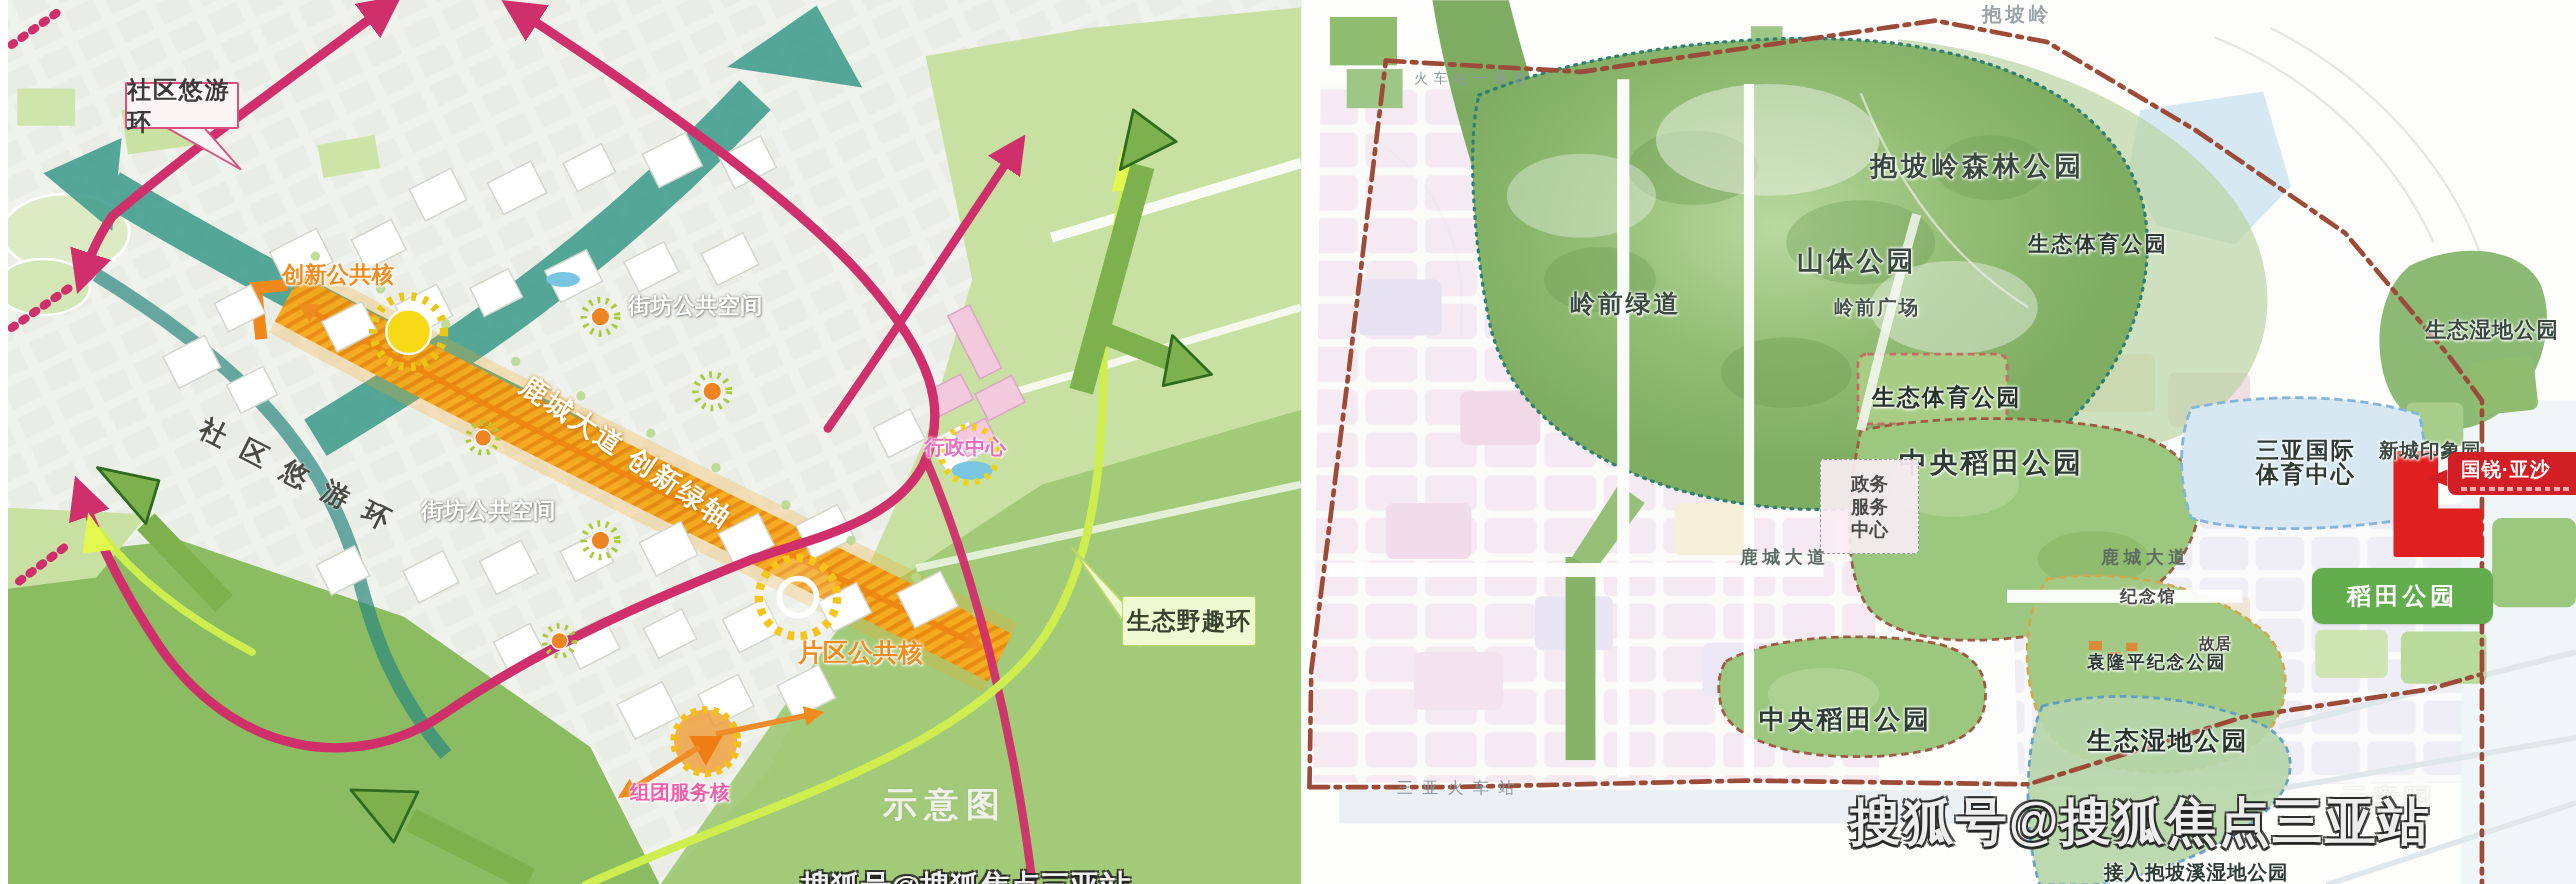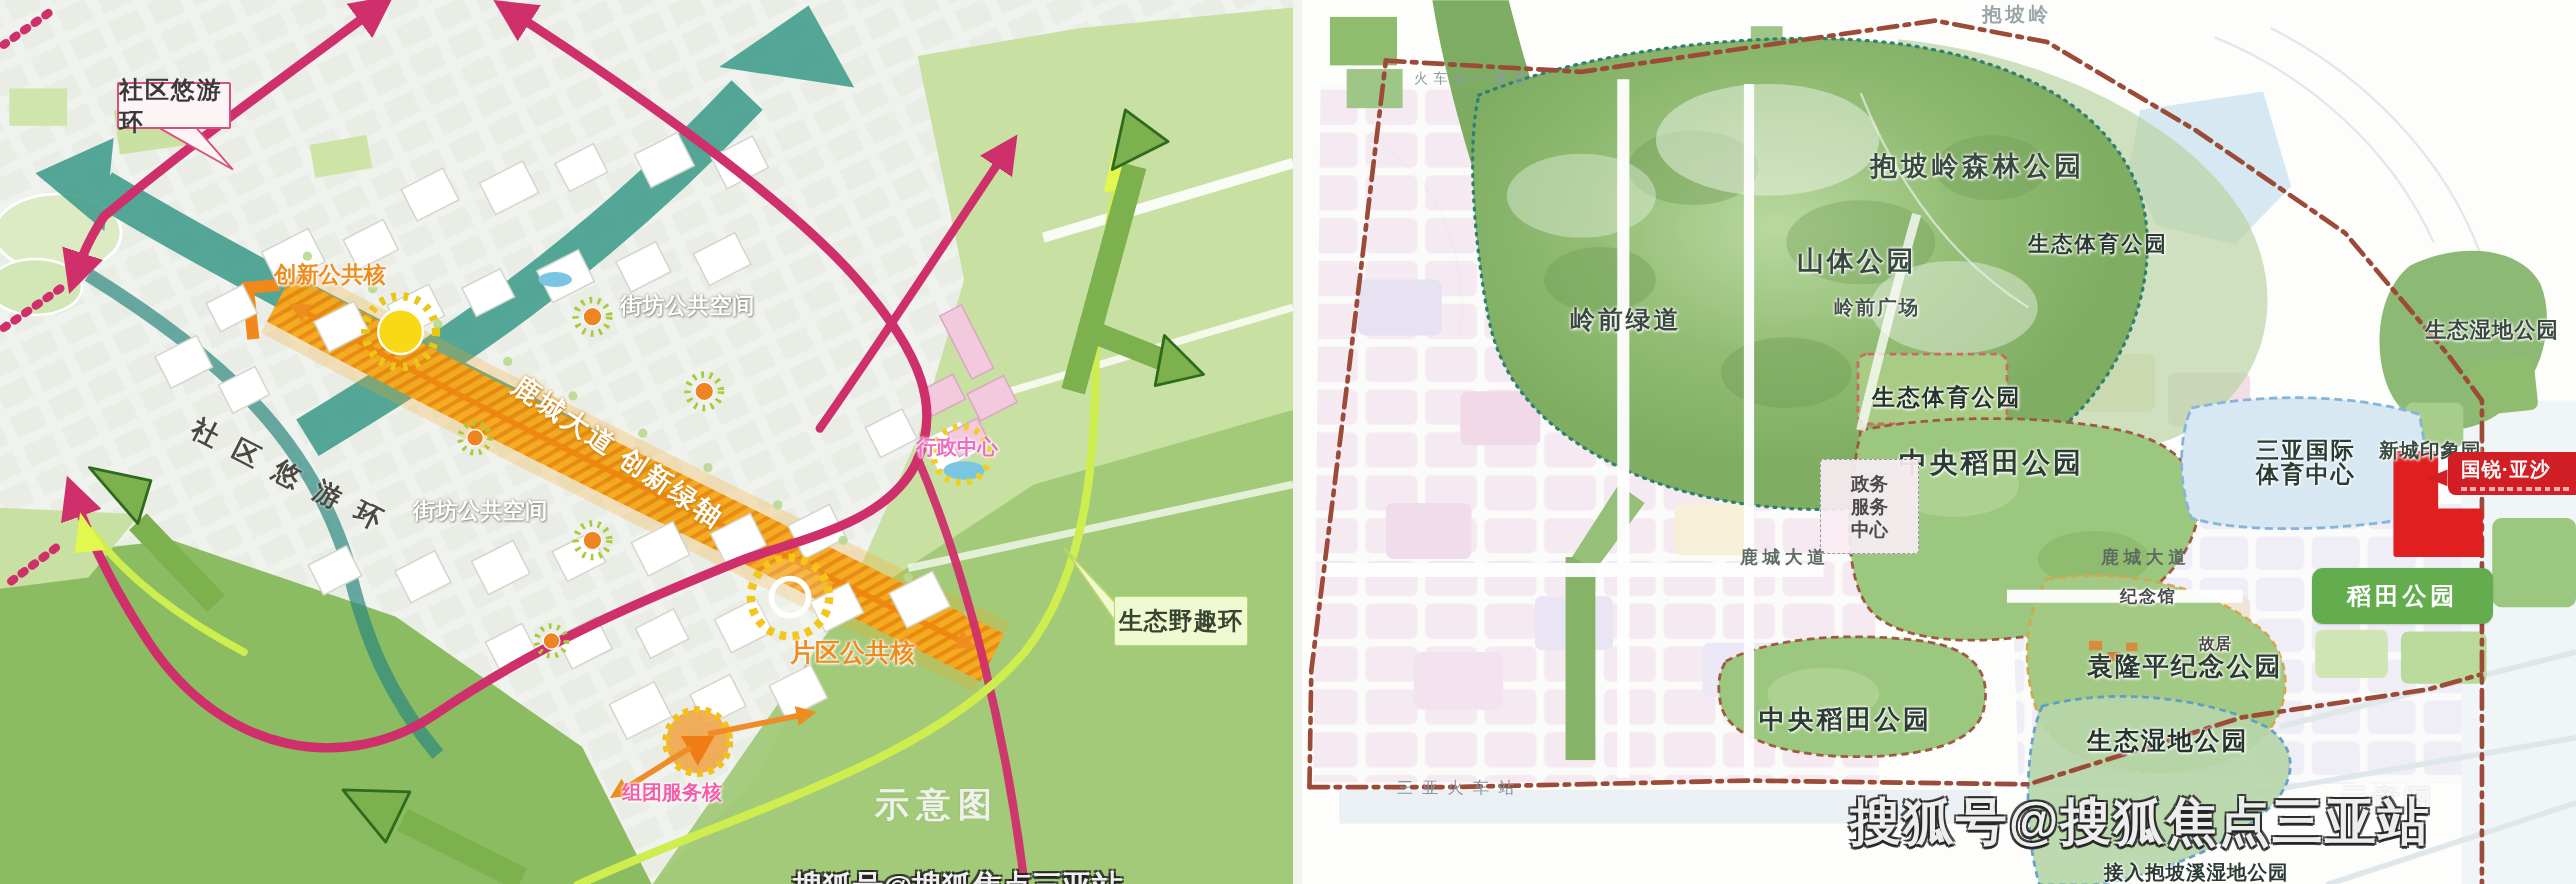--- a/index.html
+++ b/index.html
@@ -1,19 +1,19 @@
 <!DOCTYPE html>
 <html style="font-size:15px"><head>
 <meta charset="utf-8">
 <style>
   html,body{margin:0;padding:0;background:#ffffff;}
   .stage{position:relative;width:2576px;height:885px;overflow:hidden;background:#ffffff;
          font-family:"Liberation Sans","DejaVu Sans",sans-serif;}
   .panel{position:absolute;top:0;height:885px;overflow:hidden;}
-  #left-panel{left:0;width:1546px;background:#f1f3ee;}
+  #left-panel{left:8px;width:1546px;background:#f1f3ee;}
   #right-panel{left:1302px;width:1274px;background:#fdfdfb;}
   .lbl{position:absolute;white-space:nowrap;font-weight:bold;line-height:1.05;}
   .halo{text-shadow:0 0 2.8px #fff,0 0 3.7px #fff,0.9px 0.9px 2.8px #fff;}
   .whitetx{color:#ffffff;text-shadow:0 0 2.8px rgba(120,120,110,.8),0.9px 0.9px 1.9px rgba(120,120,110,.7);}
   .wm-big{color:rgba(255,255,255,.92);
       text-shadow:1.9px 1.9px 0 rgba(35,35,35,.8),-1.9px 1.9px 0 rgba(35,35,35,.8),1.9px -1.9px 0 rgba(35,35,35,.8),-1.9px -1.9px 0 rgba(35,35,35,.8),0 2.8px 0 rgba(35,35,35,.8);}
   .wm-soft{color:rgba(255,255,255,.82);text-shadow:0 0 1.9px rgba(160,160,160,.5);}
   .callout{position:absolute;border:2.8px solid #d94f7e;background:#fdf4f5;border-radius:1.9px;
       display:flex;align-items:center;justify-content:center;font-weight:bold;color:#3a3a3a;}
   .greenbox{position:absolute;background:#eff9d2;border:1.9px solid #bcd768;border-radius:2.8px;
@@ -350,37 +350,37 @@
         <path d="M1175,487 h42 v62 h48 v46 h-90 Z" fill="#e02020" stroke="#e02020" stroke-width="6" stroke-linejoin="round"></path>
         <polygon points="1230,504 1208,513 1230,522" fill="#d21f26"></polygon>
       </g>
     </svg>
 
     <div class="lbl" style="left:112px;top:71px;font-size:14px;color:#8d9a9e;letter-spacing:5.6px;font-weight:normal;">火车站一通道</div>
     <div class="lbl" style="left:680px;top:3.7px;font-size:19.6px;color:#9aa5a8;letter-spacing:3.7px;">抱坡岭</div>
     <div class="lbl halo" style="left:568px;top:152px;font-size:27px;color:#39493f;letter-spacing:3.7px;">抱坡岭森林公园</div>
     <div class="lbl halo" style="left:495px;top:247px;font-size:27px;color:#39493f;letter-spacing:2.8px;">山体公园</div>
     <div class="lbl halo" style="left:532px;top:297px;font-size:19.6px;color:#44524a;letter-spacing:1.9px;">岭前广场</div>
-    <div class="lbl halo" style="left:268px;top:306px;font-size:25px;color:#39493f;letter-spacing:2.8px;">岭前绿道</div>
+    <div class="lbl halo" style="left:268px;top:290px;font-size:25px;color:#39493f;letter-spacing:2.8px;">岭前绿道</div>
     <div class="lbl halo" style="left:726px;top:233px;font-size:21.4px;color:#2c3b33;letter-spacing:1.9px;">生态体育公园</div>
     <div class="lbl halo" style="left:570px;top:385px;font-size:23px;color:#25332c;letter-spacing:1.9px;">生态体育公园</div>
     <div class="lbl halo" style="left:597px;top:448px;font-size:28px;color:#2c3b33;letter-spacing:2.8px;">中央稻田公园</div>
     <div class="govbox" style="left:518px;top:459px;width:97px;height:93px;font-size:18.6px;line-height:1.25;">
       <span>政务</span>
       <span>服务</span>
       <span>中心</span>
     </div>
     <div class="lbl" style="left:438px;top:548px;font-size:17.7px;color:#5c6b63;letter-spacing:4.7px;">鹿城大道</div>
     <div class="lbl" style="left:799px;top:548px;font-size:17.7px;color:#5c6b63;letter-spacing:4.7px;">鹿城大道</div>
     <div class="lbl halo" style="left:818px;top:588px;font-size:17px;color:#4a4a4a;letter-spacing:1.9px;">纪念馆</div>
     <div class="lbl halo" style="left:897px;top:636px;font-size:16px;color:#4a4a4a;">故居</div>
     <div class="ricebox" style="left:1010px;top:568px;width:181px;height:56px;font-size:24px;letter-spacing:3.7px;">
       <span>稻田公园</span>
     </div>
-    <div class="lbl halo" style="left:785px;top:653px;font-size:26px;color:#2c3b33;letter-spacing:1.9px;">袁隆平纪念公园</div>
+    <div class="lbl halo" style="left:785px;top:653px;font-size:18px;color:#2c3b33;letter-spacing:1.9px;">袁隆平纪念公园</div>
     <div class="lbl halo" style="left:457px;top:706px;font-size:26px;color:#2c3b33;letter-spacing:2.8px;">中央稻田公园</div>
     <div class="lbl halo" style="left:785px;top:727px;font-size:25px;color:#25332c;letter-spacing:1.9px;">生态湿地公园</div>
     <div class="lbl halo" style="left:802px;top:862px;font-size:19.6px;color:#2c3b33;letter-spacing:0.9px;">接入抱坡溪湿地公园</div>
     <div class="lbl" style="left:95px;top:780px;font-size:16px;color:#8795a0;letter-spacing:9.3px;font-weight:normal;">三亚火车站</div>
     <div class="lbl halo" style="left:1123px;top:319px;font-size:21.4px;color:#39493f;letter-spacing:0.9px;">生态湿地公园</div>
     <div class="lbl halo" style="left:1077px;top:392px;font-size:19.6px;color:#39493f;letter-spacing:0.9px;margin-top:48px;">新城印象园</div>
     <div class="lbl halo" style="left:954px;top:438px;font-size:23px;color:#2c3b33;text-align:center;letter-spacing:1.9px;">
       <div>三亚国际</div>
       <div>体育中心</div>
     </div>

